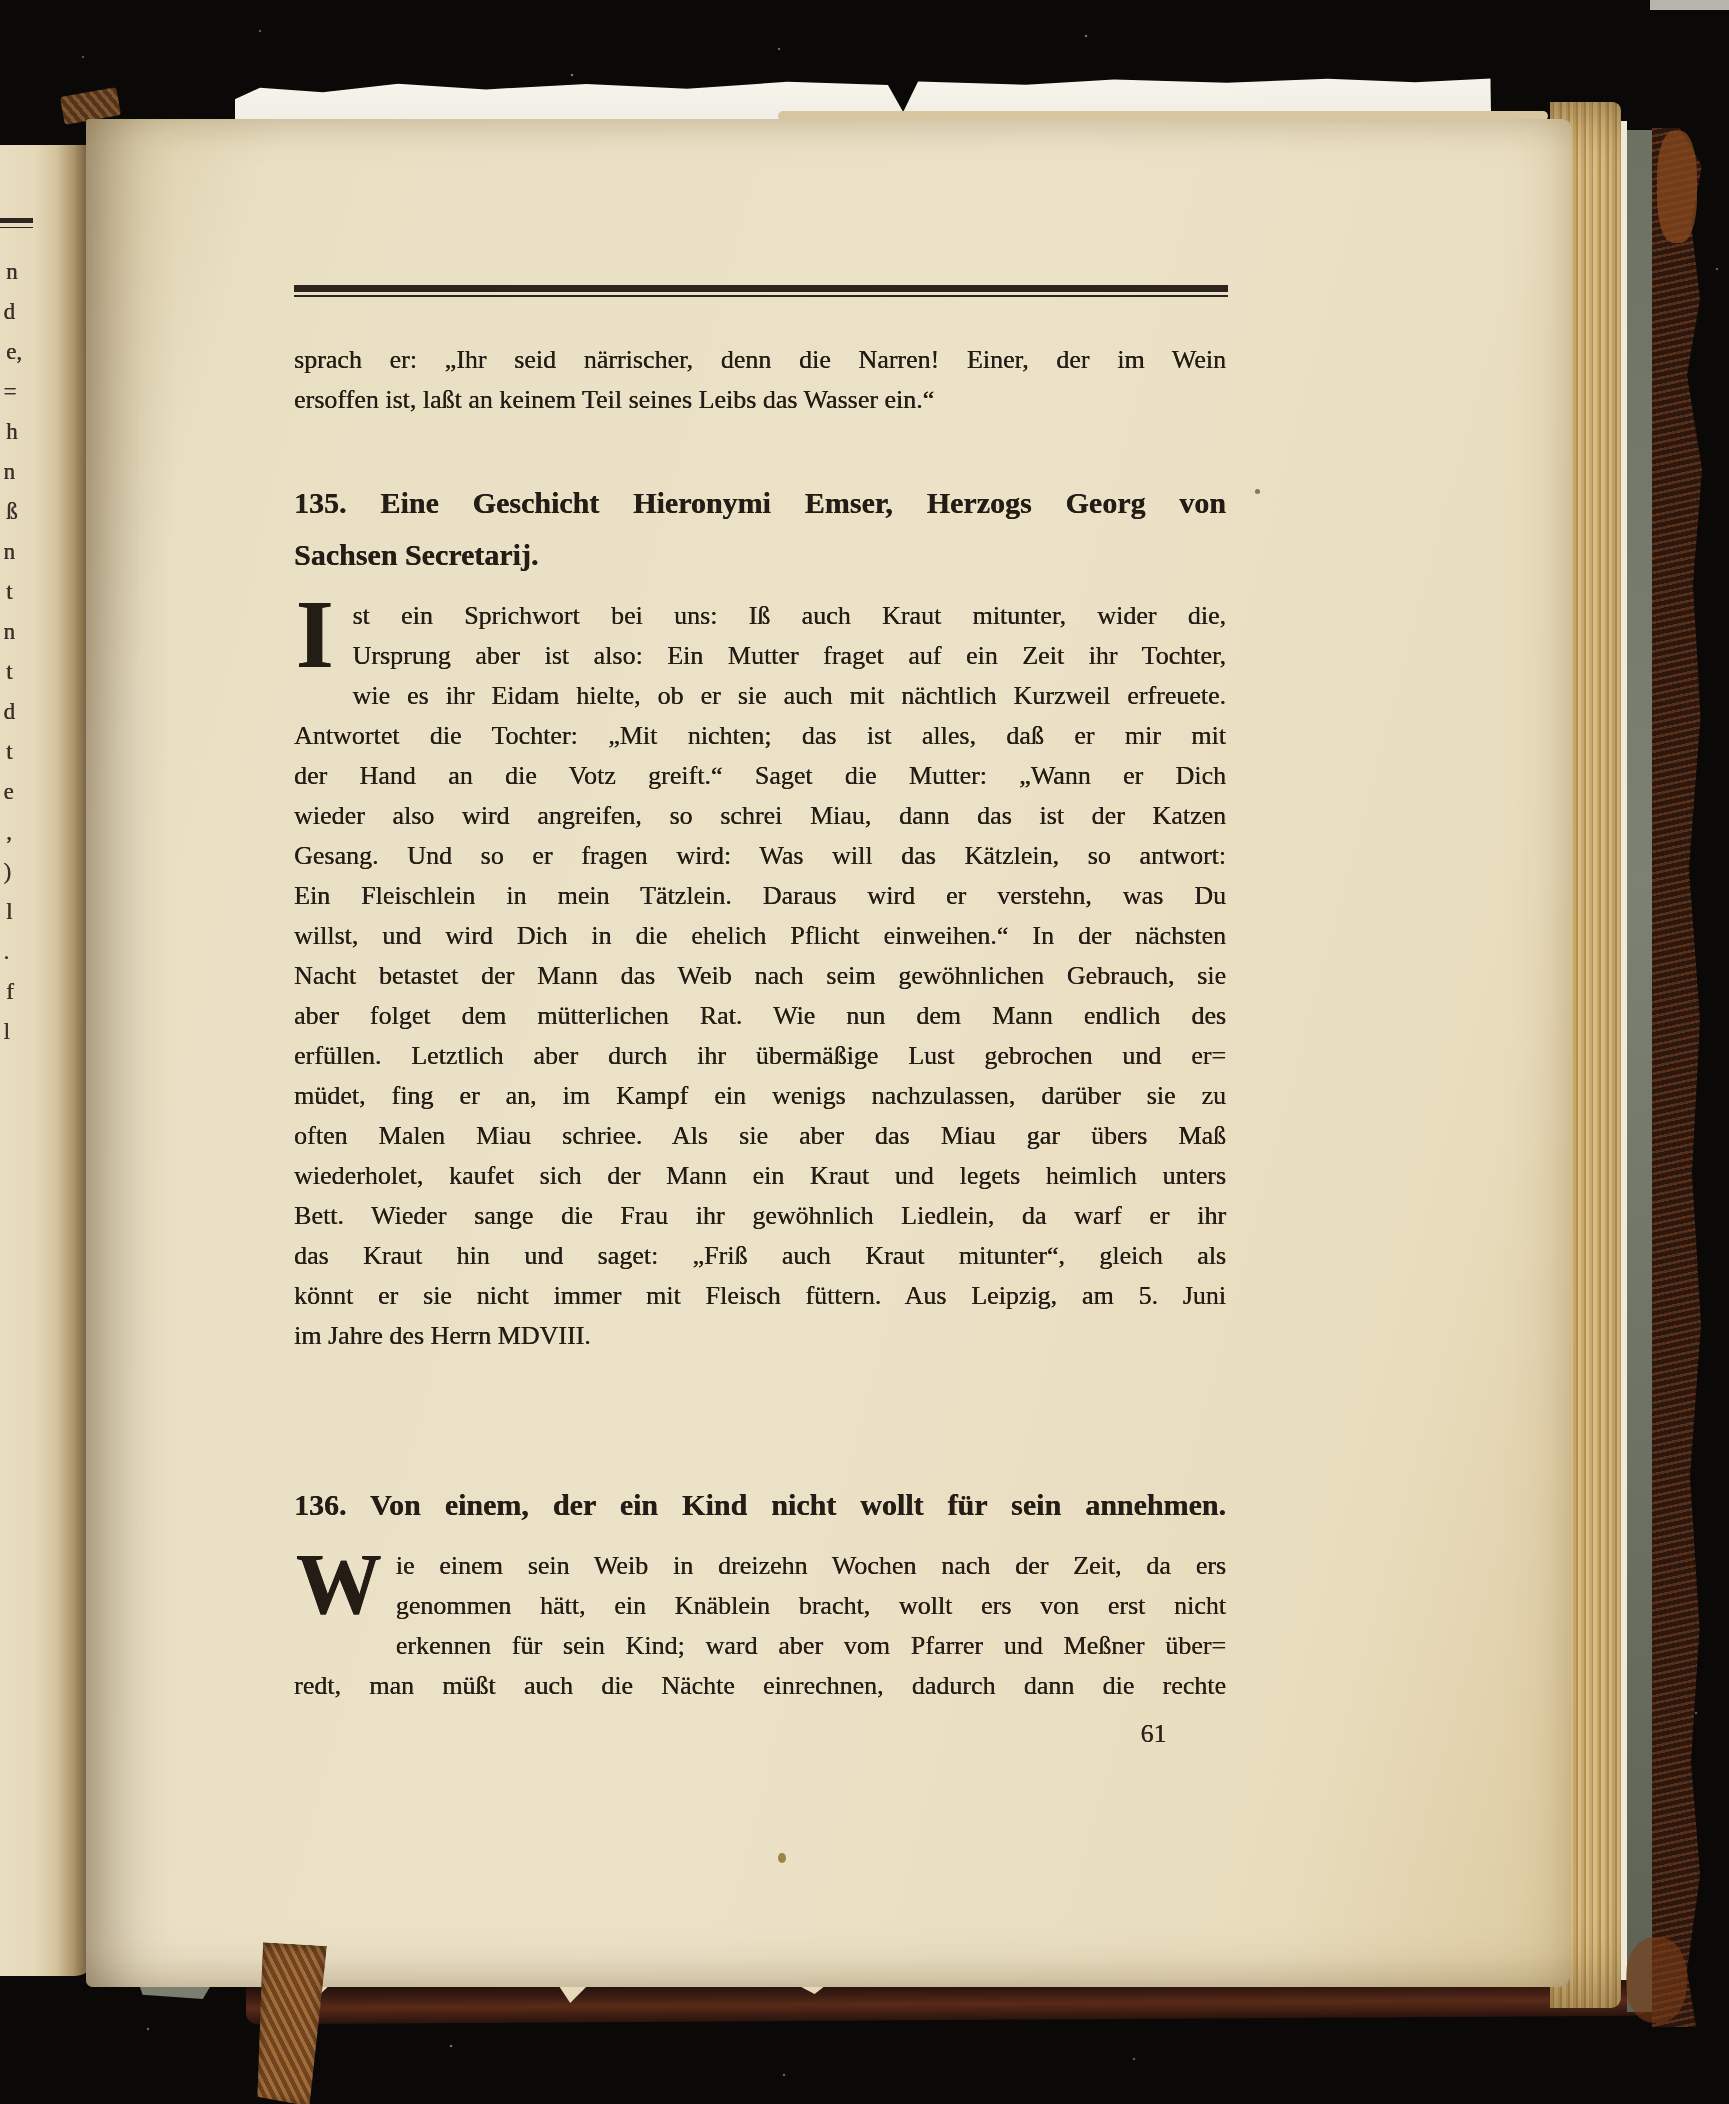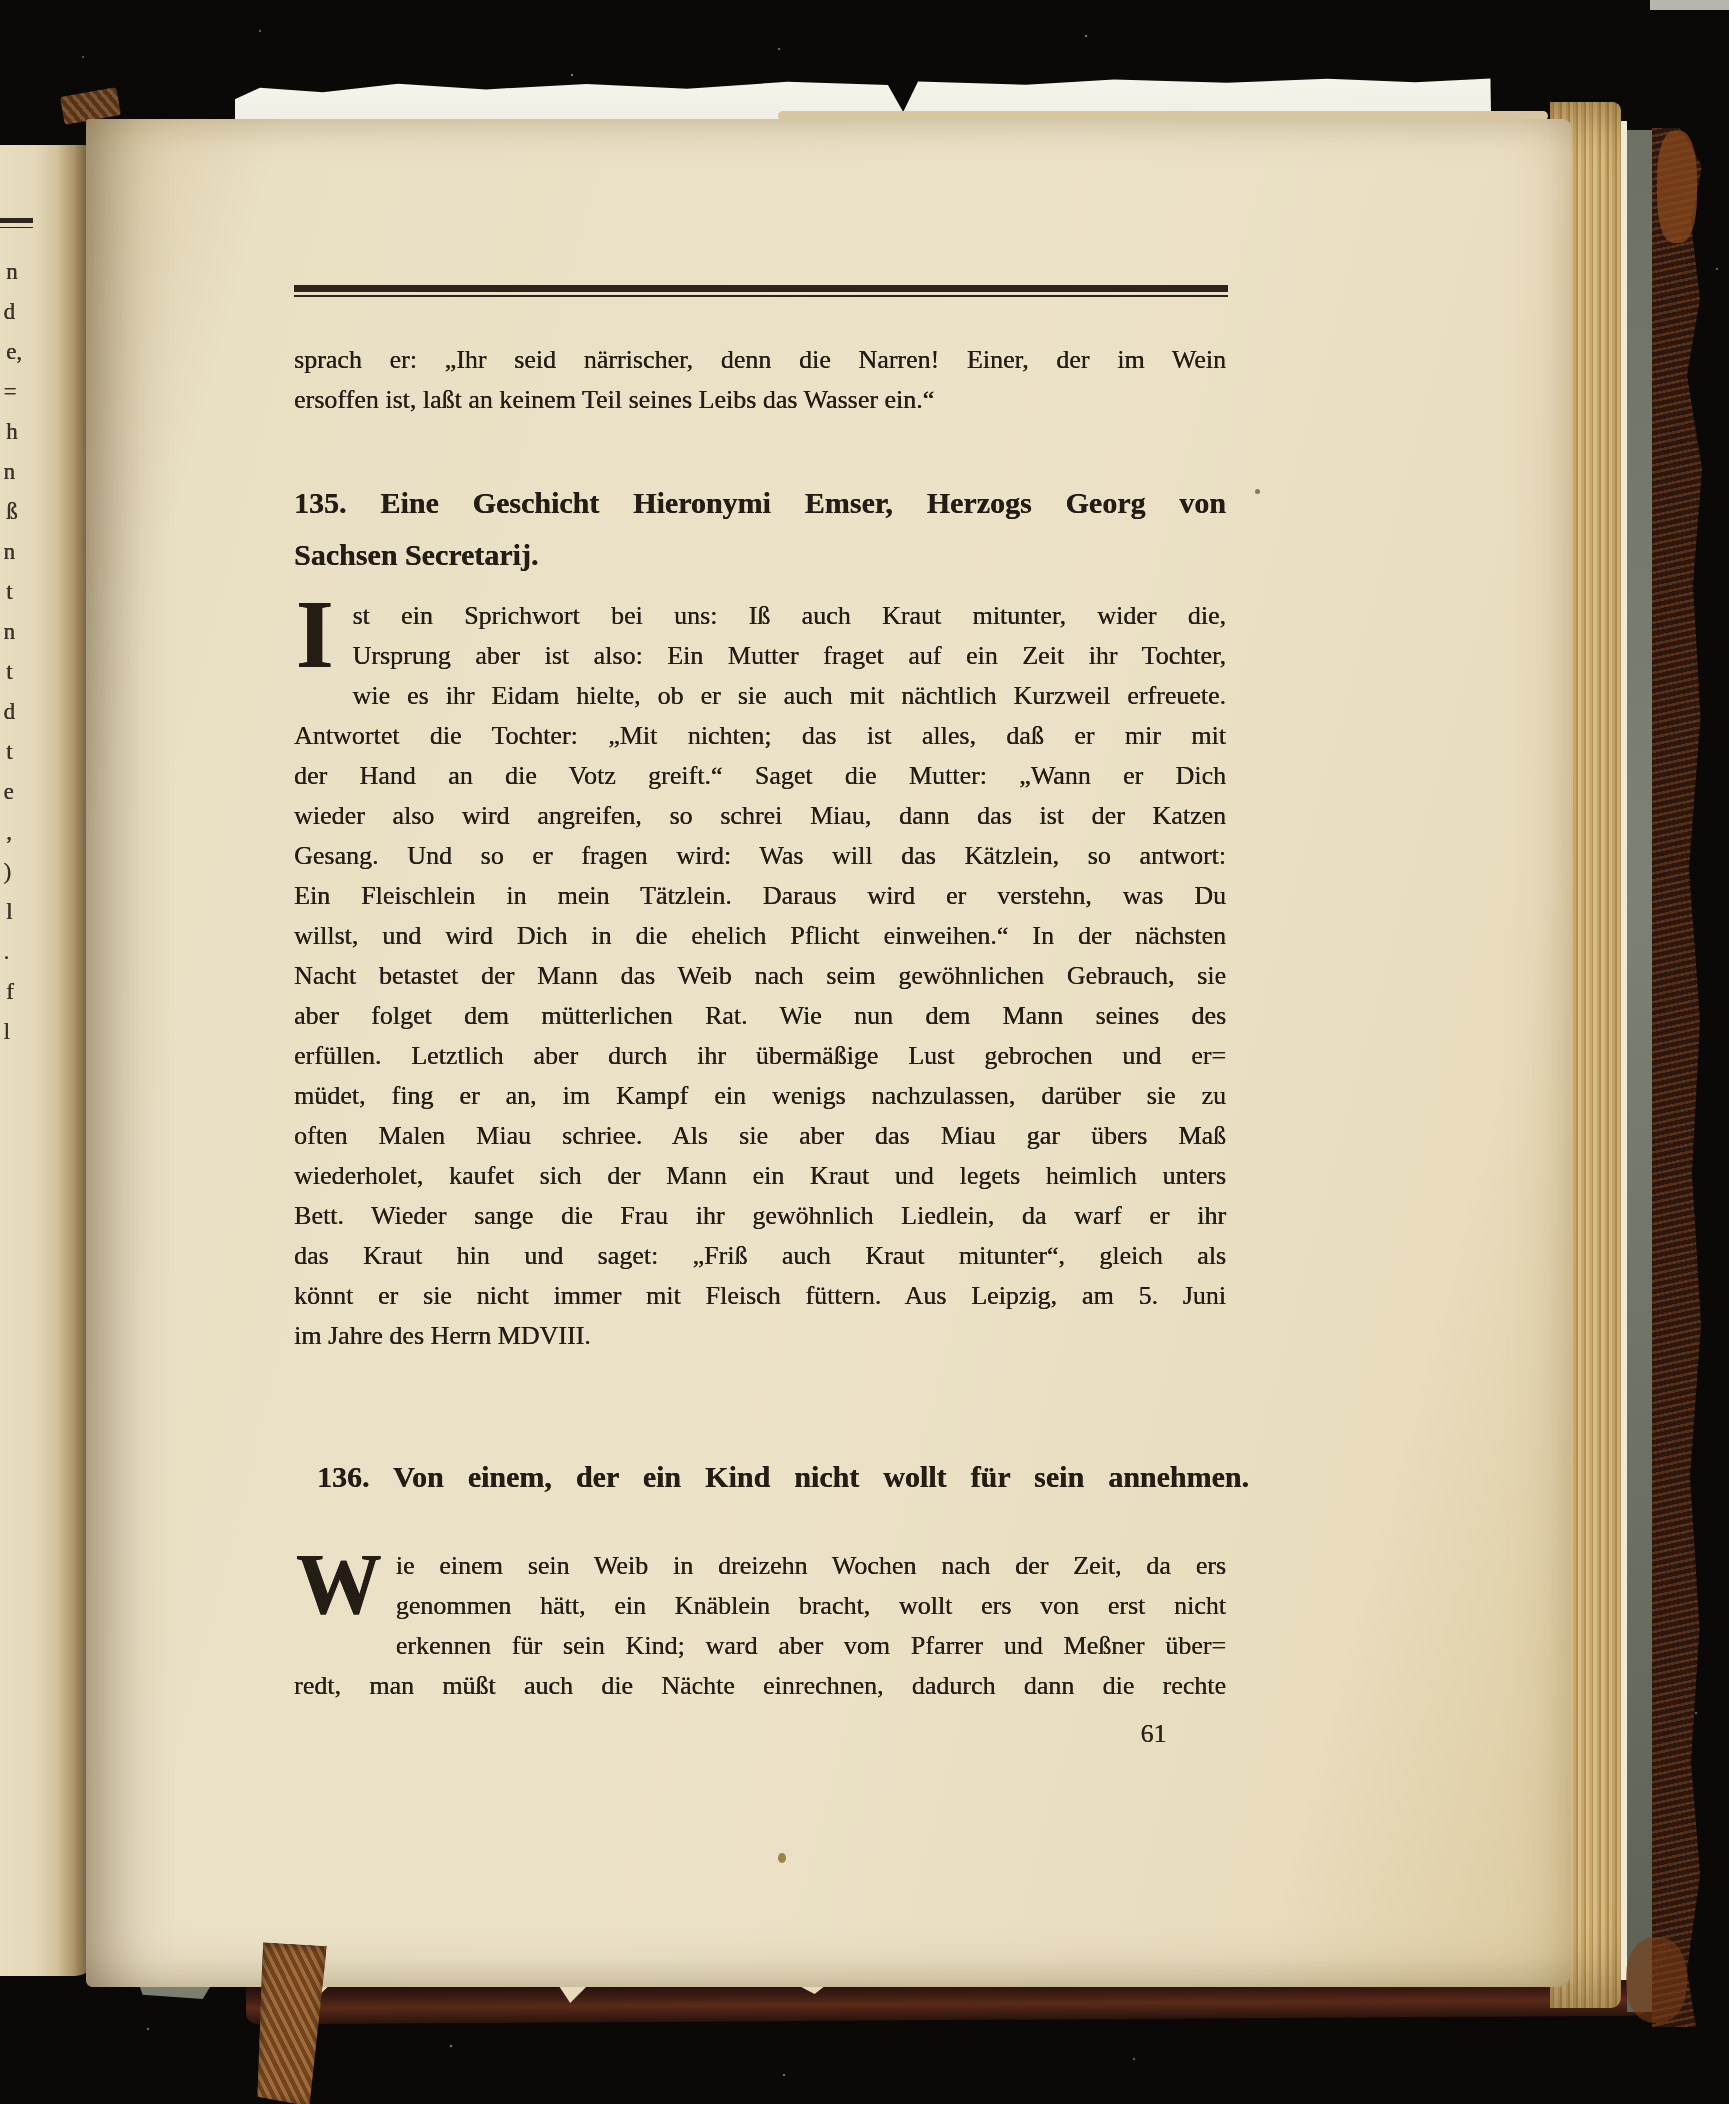--- a/index.html
+++ b/index.html
@@ -95,21 +95,21 @@
   .head-rule .thin{position:absolute;left:0;top:10.4px;width:100%;height:1.7px;background:#2c241d;}
 
   .textcol{position:absolute;left:208px;width:932px;color:var(--c-ink,#241d15);}
   .tline{height:40px;line-height:40px;font-size:26px;text-shadow:0.3px 0 0 currentColor;}
   .tline.just{text-align:justify;text-align-last:justify;}
   .carryover{top:221px;}
   .heading .tline{height:52px;line-height:52px;font-size:30px;font-weight:bold;text-align:left;}
   .heading .tline.just{text-align:justify;text-align-last:justify;}
   .h135{top:358px;}
   .p135{top:477px;}
-  .h136{top:1332px;margin-left:23px;}
+  .h136{top:1360px;}
   .p136{top:1427px;}
   .dropcap{float:left;font-weight:bold;color:#241d15;overflow:visible;
     font-size:97px;line-height:69px;height:78px;padding:3.5px 19px 0 1.7px;text-shadow:0.4px 0 0 currentColor;}
   .p136 .dropcap{font-size:86px;padding-right:14px;}
   .pagenum{position:absolute;left:994px;top:1597px;width:147px;text-align:center;
     font-size:26px;line-height:35px;color:#2a231b;text-shadow:0.3px 0 0 currentColor;}
 </style>
 </head>
 <body>
 
@@ -193,21 +193,21 @@
     <div class="tline just">st ein Sprichwort bei uns: Iß auch Kraut mitunter, wider die,</div>
         <div class="tline just">Ursprung aber ist also: Ein Mutter fraget auf ein Zeit ihr Tochter,</div>
         <div class="tline just">wie es ihr Eidam hielte, ob er sie auch mit nächtlich Kurzweil erfreuete.</div>
         <div class="tline just">Antwortet die Tochter: „Mit nichten; das ist alles, daß er mir mit</div>
         <div class="tline just">der Hand an die Votz greift.“  Saget die Mutter: „Wann er Dich</div>
         <div class="tline just">wieder also wird angreifen, so schrei Miau, dann das ist der Katzen</div>
         <div class="tline just">Gesang.  Und so er fragen wird: Was will das Kätzlein, so antwort:</div>
         <div class="tline just">Ein Fleischlein in mein Tätzlein.  Daraus wird er verstehn, was Du</div>
         <div class="tline just">willst, und wird Dich in die ehelich Pflicht einweihen.“  In der nächsten</div>
         <div class="tline just">Nacht betastet der Mann das Weib nach seim gewöhnlichen Gebrauch, sie</div>
-        <div class="tline just">aber folget dem mütterlichen Rat.  Wie nun dem Mann seines des</div>
+        <div class="tline just">aber folget dem mütterlichen Rat.  Wie nun dem Mann endlich des</div>
         <div class="tline just">erfüllen.  Letztlich aber durch ihr übermäßige Lust gebrochen und er=</div>
         <div class="tline just">müdet, fing er an, im Kampf ein wenigs nachzulassen, darüber sie zu</div>
         <div class="tline just">often Malen Miau schriee.  Als sie aber das Miau gar übers Maß</div>
         <div class="tline just">wiederholet, kaufet sich der Mann ein Kraut und legets heimlich unters</div>
         <div class="tline just">Bett.  Wieder sange die Frau ihr gewöhnlich Liedlein, da warf er ihr</div>
         <div class="tline just">das Kraut hin und saget: „Friß auch Kraut mitunter“, gleich als</div>
         <div class="tline just">könnt er sie nicht immer mit Fleisch füttern.  Aus Leipzig, am 5. Juni</div>
         <div class="tline">im Jahre des Herrn MDVIII.</div>
       </div>
 

